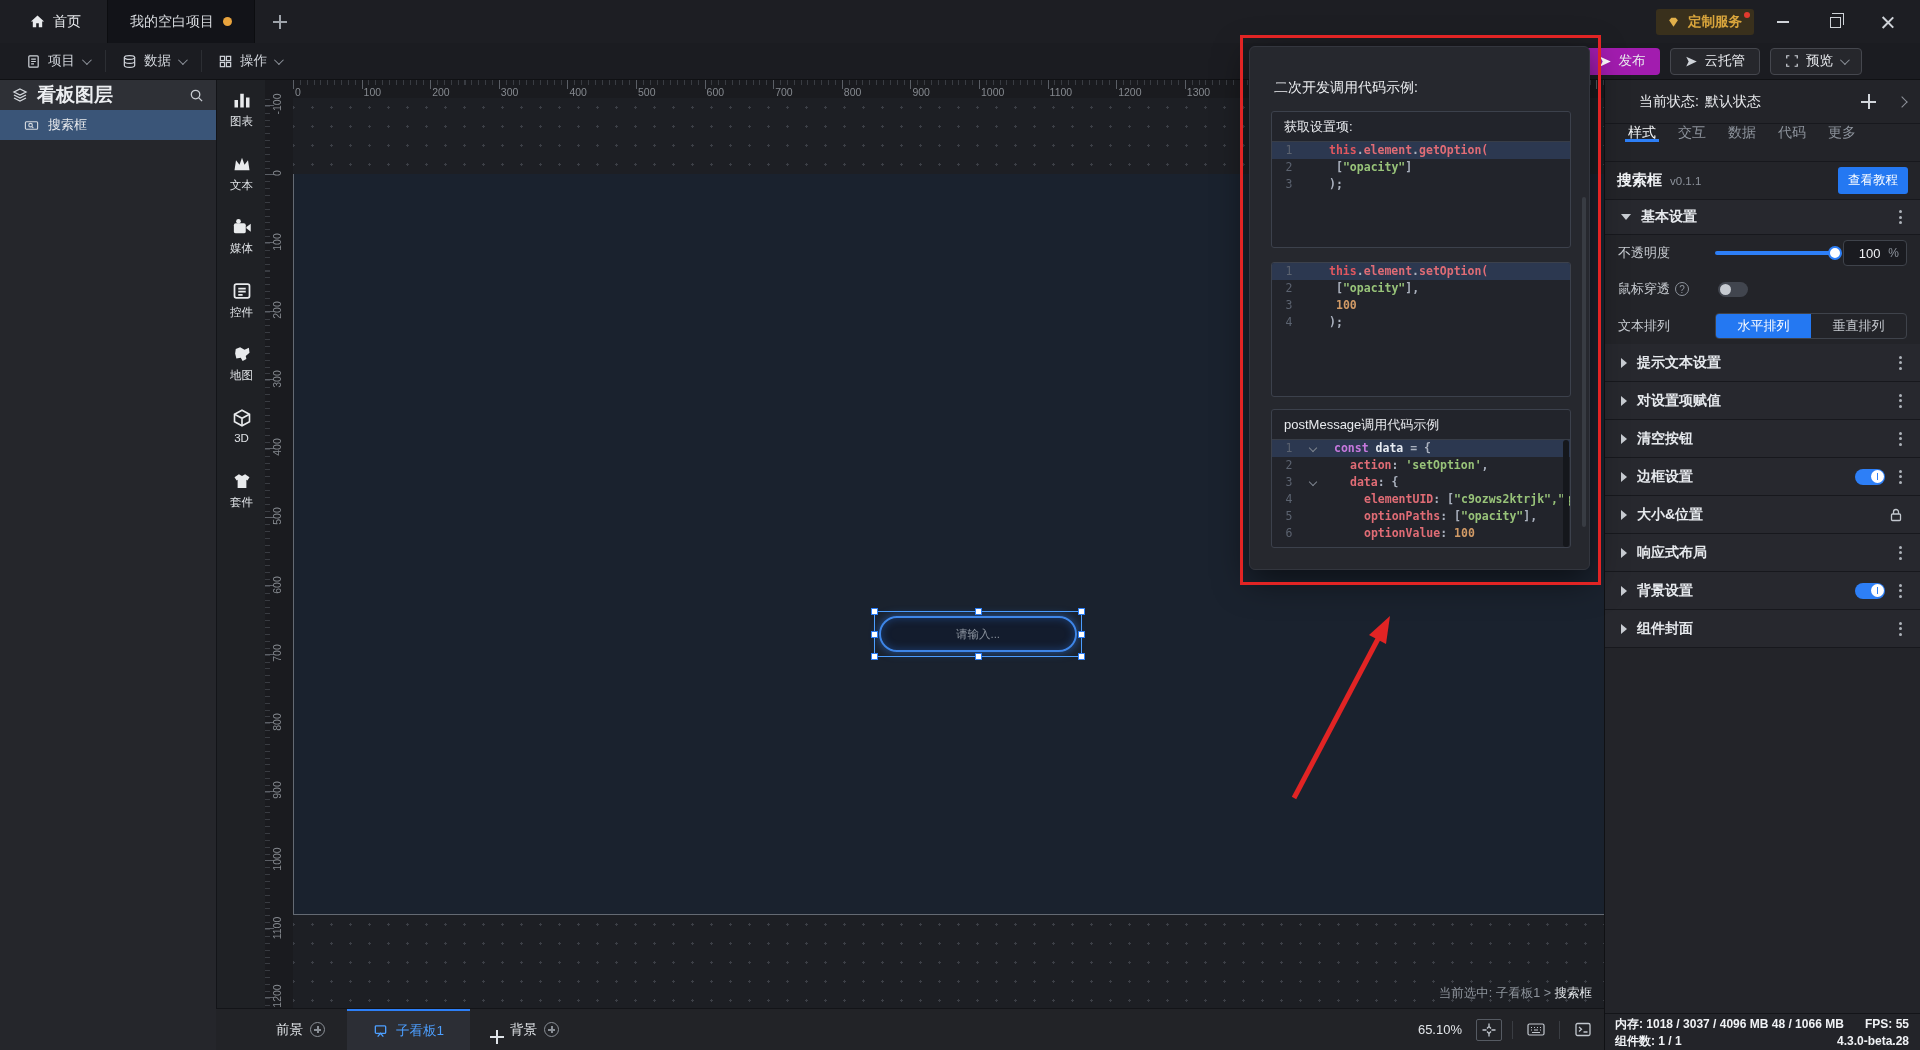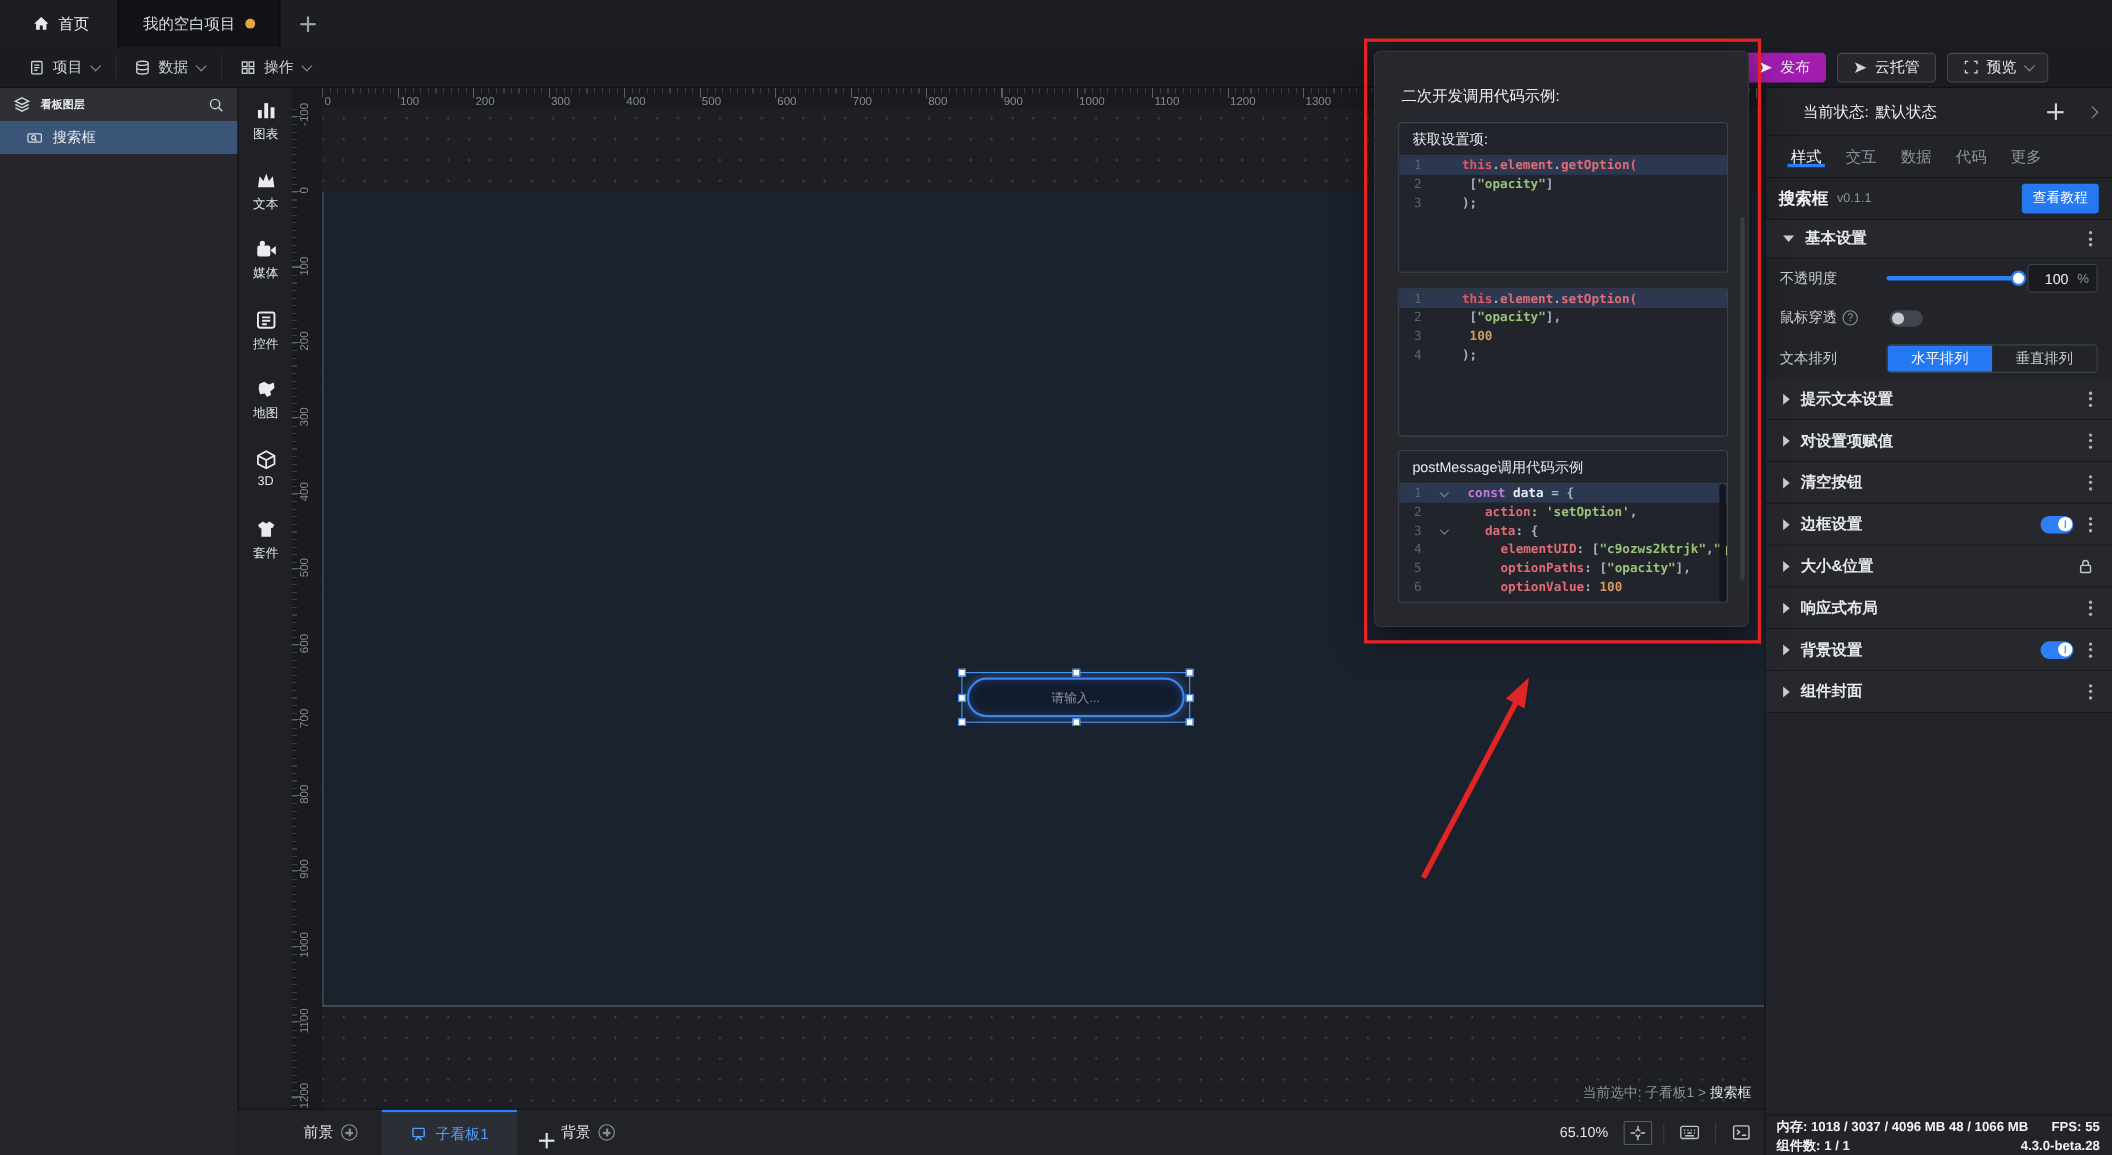--- a/index.html
+++ b/index.html
@@ -37,21 +37,21 @@
   .menubar-left { display:flex; padding-left:10px; }
   .chev { display:inline-block; width:7px; height:7px; border-right:1.5px solid #8d929a; border-bottom:1.5px solid #8d929a; transform:rotate(45deg) translateY(-2px); }
   .menubar-right { margin-left:auto; display:flex; align-items:center; gap:10px; padding-right:58px; }
   .btn { display:flex; align-items:center; gap:7px; height:27px; padding:0 14px; border-radius:4px; font-size:13.5px; color:#e8eaee; }
   .btn-primary { background:#a21caf; }
   .btn-ghost { background:#26272c; border:1px solid #45474e; }
 
   
   .layers { position:absolute; left:0; top:80px; width:216px; height:970px; background:#25262b; z-index:3; }
   .layers-head { height:30px; background:#2e3036; display:flex; align-items:center; padding:0 12px; gap:9px; }
-  .layers-title { font-weight:bold; font-size:10px; color:#eceef1; flex:1; }
+  .layers-title { font-weight:bold; font-size:19px; color:#eceef1; flex:1; }
   .layer-row { height:30px; display:flex; align-items:center; gap:9px; padding:0 12px 0 24px; font-size:13px; color:#e9ebee; }
   .layer-row.selected { background:#3a5578; }
   .icon { display:inline-flex; color:#c9cdd3; }
 
   
   .dock { position:absolute; left:216px; top:80px; width:49px; height:928px; background:#1f2125; border-left:1px solid #131418; z-index:3; }
   .dock-item { position:absolute; left:0; width:49px; height:52px; display:flex; flex-direction:column; align-items:center; gap:4px; color:#e8eaec; }
   .dock-item .lbl { font-size:11.5px; color:#dfe2e6; }
 
   
@@ -122,21 +122,21 @@
   
   .inspector { position:absolute; left:1604px; top:80px; width:316px; height:970px; background:#232429; border-left:1px solid #101114; z-index:3; }
   .ins-row { position:relative; display:flex; align-items:center; }
   .state-row { height:44px; padding:0 14px 0 34px; border-bottom:1px solid #17181d; font-size:14px; color:#e9ebee; gap:6px; }
   .state-row .grow { flex:1; }
   .state-plus { position:relative; width:15px; height:15px; margin-right:16px; }
   .state-plus::before,.state-plus::after { content:""; position:absolute; background:#d2d6db; }
   .state-plus::before { left:6.5px; top:0; width:2px; height:15px; }
   .state-plus::after { left:0; top:6.5px; width:15px; height:2px; }
   .chev-right { width:8px; height:8px; border-right:1.6px solid #8d929a; border-top:1.6px solid #8d929a; transform:rotate(45deg); }
-  .ins-tabs { height:38px; display:flex; align-items:center; padding-left:20px; gap:16px; border-bottom:1px solid #17181d; }
+  .ins-tabs { height:38px; display:flex; align-items:flex-start; padding-left:20px; gap:16px; border-bottom:1px solid #17181d; }
   .ins-tab { display:flex; align-items:center; font-size:14px; color:#8d939c; position:relative; padding:0 3px; }
   .ins-tab.active { color:#f2f4f6; }
   .ins-tab.active::after { content:""; position:absolute; left:0; right:0; bottom:0; height:3px; background:#2d7ff7; }
   .name-row { height:38px; padding:0 12px; border-bottom:1px solid #17181d; gap:8px; }
   .comp-name { font-size:15px; font-weight:bold; color:#f0f2f5; }
   .comp-ver { font-size:11.5px; color:#8d939c; flex:1; }
   .btn-tutorial { background:#2478f2; color:#fff; font-size:12.5px; padding:5px 10px; border-radius:3px; }
   .sec-head { height:35px; background:#27282e; border-bottom:1px solid #17181d; padding:0 12px 0 16px; gap:10px; }
   .tri-down { width:0; height:0; border-left:5px solid transparent; border-right:5px solid transparent; border-top:6px solid #c9cdd3; }
   .tri-right { width:0; height:0; border-top:5px solid transparent; border-bottom:5px solid transparent; border-left:6px solid #c9cdd3; }
@@ -182,20 +182,40 @@
       </span>
       <span>首页</span>
     </div>
     <div class="tab-proj">
       <span>我的空白项目</span>
       <span class="dot-modified"></span>
     </div>
     <div class="tab-new">
         <span class="plus-glyph"></span>
       </div>
+    <div class="titlebar-right">
+      <div class="service-badge">
+        <span class="diamond">
+          <svg width="15" height="14" viewBox="0 0 16 16" fill="currentColor">
+              <path d="M3 6 5.5 3h5L13 6 8 13.5Z"></path>
+            </svg>
+        </span>
+        <span class="service-label">定制服务</span>
+        <span class="service-reddot"></span>
+      </div>
+      <div class="winbtn">
+          <span class="win-min"></span>
+        </div>
+      <div class="winbtn">
+          <span class="win-restore"></span>
+        </div>
+      <div class="winbtn">
+          <span class="win-close"></span>
+        </div>
+    </div>
   </div>
 
   <div class="menubar">
     <div class="menubar-left">
       <div class="menu-group">
         <span class="icon">
           <svg width="15" height="15" viewBox="0 0 16 16" fill="none" stroke="#cfd3d9" stroke-width="1.3">
               <rect x="3" y="2" width="10" height="12" rx="1"></rect>
               <path d="M5.5 5.5h5M5.5 8h5M5.5 10.5h3"></path>
             </svg>

